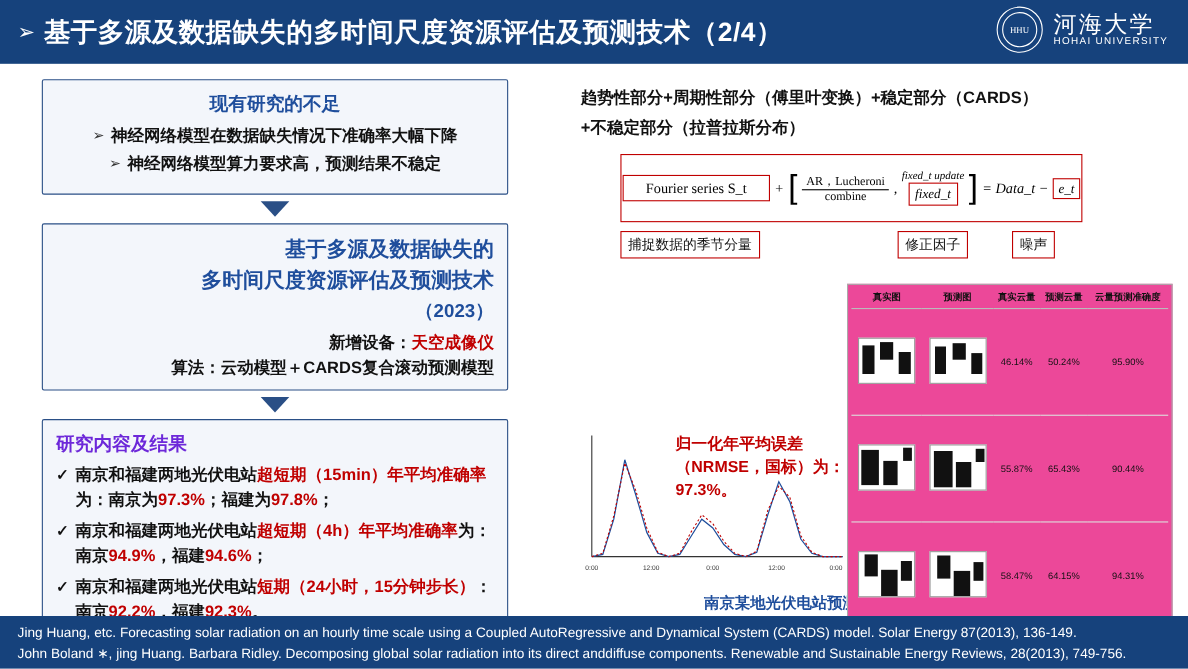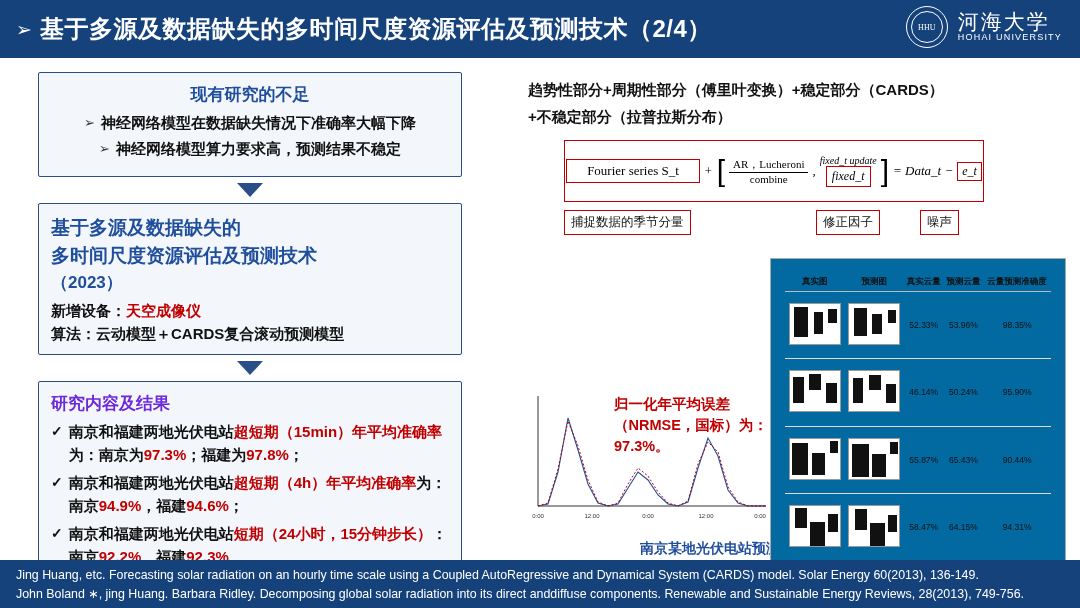--- a/index.html
+++ b/index.html
@@ -71,21 +71,21 @@
   .bullet-line .mk { color: #333; font-size: 13px; line-height: 1.35; }
   .bullet-line .tx { font-weight: bold; }
 
   .arrow-down {
     width: 0; height: 0; margin: 6px auto;
     border-left: 13px solid transparent;
     border-right: 13px solid transparent;
     border-top: 14px solid #2a4f86;
   }
 
-  .box2 { text-align: left; }
+  .box2 { text-align: right; }
   .box2 .big {
     color: #1f4e9c; font-weight: bold; font-size: 19px; line-height: 1.45;
   }
   .box2 .yr { color: #1f4e9c; font-weight: bold; font-size: 17px; margin-top: 2px;}
   .box2 .eq { font-size: 15px; margin-top: 8px; color: #111; font-weight: bold;}
   .box2 .eq .red { color: #c00000; }
   .box2 .eq2 { font-size: 15px; margin-top: 4px; color: #111; font-weight: bold;}
 
   .box3 .res-title {
     text-align: left; color: #6d28d9; font-weight: bold; font-size: 17px;
@@ -146,21 +146,21 @@
     color: #c00000; font-size: 14.5px; font-weight: bold; line-height: 1.45;
   }
   .chart-caption {
     position: absolute; left: 640px; top: 540px; color: #1f4e9c;
     font-size: 14px; font-weight: bold;
   }
 
   
   .tbl-wrap {
     position: absolute; left: 770px; top: 258px; width: 296px; height: 318px;
-    border: 1px solid #aaa; background: #0369a1; padding: 14px;
+    border: 1px solid #aaa; background: #ec4899; padding: 3px;
   }
   table.cloudtbl { width: 100%; height: 100%; border-collapse: collapse; }
   table.cloudtbl th {
     font-size: 8.5px; font-weight: bold; color: #111; text-align: center;
     border-bottom: 1px solid #bbb; padding: 3px 1px; white-space: nowrap;
   }
   table.cloudtbl td {
     font-size: 8.5px; text-align: center; color: #111; padding: 2px 1px;
     border-bottom: 1px solid #ddd;
   }
@@ -302,27 +302,20 @@
       <thead>
         <tr>
           <th>真实图</th>
           <th>预测图</th>
           <th>真实云量</th>
           <th>预测云量</th>
           <th>云量预测准确度</th>
         </tr>
       </thead>
       <tbody>
-        <tr>
-          <td><span class="mini"><i style="left:4px;top:3px;width:14px;height:30px;"></i><i style="left:24px;top:8px;width:9px;height:22px;"></i><i style="left:38px;top:5px;width:9px;height:14px;"></i></span></td>
-          <td><span class="mini"><i style="left:5px;top:4px;width:13px;height:28px;"></i><i style="left:23px;top:10px;width:10px;height:20px;"></i><i style="left:39px;top:6px;width:8px;height:13px;"></i></span></td>
-          <td>52.33%</td>
-          <td>53.96%</td>
-          <td>98.35%</td>
-        </tr>
         <tr>
           <td><span class="mini"><i style="left:3px;top:6px;width:11px;height:26px;"></i><i style="left:19px;top:3px;width:12px;height:16px;"></i><i style="left:36px;top:12px;width:11px;height:20px;"></i></span></td>
           <td><span class="mini"><i style="left:4px;top:7px;width:10px;height:25px;"></i><i style="left:20px;top:4px;width:12px;height:15px;"></i><i style="left:37px;top:13px;width:10px;height:19px;"></i></span></td>
           <td>46.14%</td>
           <td>50.24%</td>
           <td>95.90%</td>
         </tr>
         <tr>
           <td><span class="mini"><i style="left:2px;top:4px;width:16px;height:32px;"></i><i style="left:22px;top:14px;width:13px;height:22px;"></i><i style="left:40px;top:2px;width:8px;height:12px;"></i></span></td>
           <td><span class="mini"><i style="left:3px;top:5px;width:17px;height:33px;"></i><i style="left:23px;top:15px;width:14px;height:23px;"></i><i style="left:41px;top:3px;width:8px;height:12px;"></i></span></td>
@@ -335,17 +328,17 @@
           <td><span class="mini"><i style="left:6px;top:3px;width:12px;height:21px;"></i><i style="left:21px;top:17px;width:15px;height:23px;"></i><i style="left:39px;top:9px;width:9px;height:17px;"></i></span></td>
           <td>58.47%</td>
           <td>64.15%</td>
           <td>94.31%</td>
         </tr>
       </tbody>
     </table>
   </div>
 
   <div class="footer">
-    <div>Jing Huang, etc. Forecasting solar radiation on an hourly time scale using a Coupled AutoRegressive and Dynamical System (CARDS) model. Solar Energy 60(2013), 136-149.</div>
+    <div>Jing Huang, etc. Forecasting solar radiation on an hourly time scale using a Coupled AutoRegressive and Dynamical System (CARDS) model. Solar Energy 87(2013), 136-149.</div>
     <div>John Boland ∗, jing Huang. Barbara Ridley. Decomposing global solar radiation into its direct anddiffuse components. Renewable and Sustainable Energy Reviews, 28(2013), 749-756.</div>
   </div>
 
 </div>
 
 </body></html>

